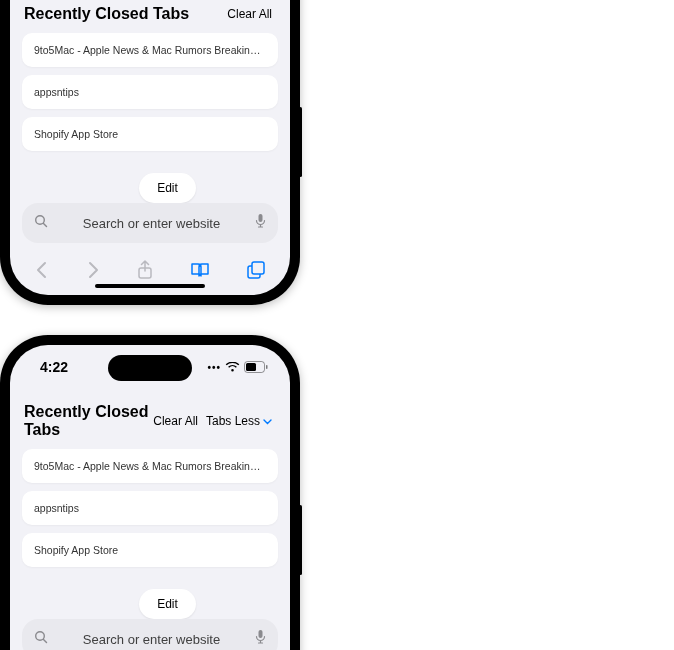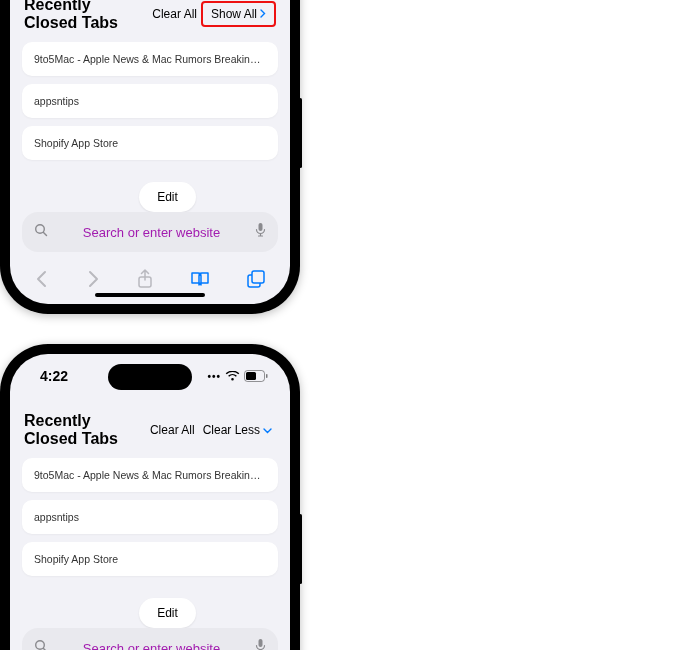--- a/index.html
+++ b/index.html
@@ -15,21 +15,21 @@
 .title{font-size:16px;font-weight:700;color:#000;flex:1;}
 .linkbtn{font-size:12px;color:#000000;background:none;border:none;padding:2px 4px;display:flex;align-items:center;gap:3px;cursor:pointer;}
 .highlight-box{border:2px solid #e11;border-radius:4px;padding:2px 4px;}
 .chev{display:inline-block;}
 .list{padding:0 12px;display:flex;flex-direction:column;gap:8px;}
 .item{background:#fff;border-radius:10px;padding:11px 12px;font-size:10.5px;color:#333;white-space:nowrap;overflow:hidden;text-overflow:ellipsis;box-shadow:0 1px 2px rgba(0,0,0,.04);}
 .edit-wrap{display:flex;justify-content:center;margin-top:22px;padding-left:35px;}
 .edit-btn{background:#fff;border:none;border-radius:18px;padding:8px 18px;font-size:12px;color:#000;box-shadow:0 1px 2px rgba(0,0,0,.08);}
 .spacer{flex:1;}
 .searchbar{margin:0 12px 6px 12px;background:#e9e9ee;border-radius:16px;height:40px;display:flex;align-items:center;padding:0 12px;gap:8px;}
-.searchbar .ph{flex:1;font-size:13px;color:#a21caf;text-align:center;}
+.searchbar .ph{flex:1;font-size:13px;color:#404040;text-align:center;}
 .tool-icon{color:#8a8a8e;}
 .toolbar{height:44px;display:flex;align-items:center;justify-content:space-around;padding:0 6px 2px 6px;}
 .tb-btn{background:none;border:none;padding:6px;color:#b9b9bf;}
 .tb-btn.active{color:#007aff;}
 .home-ind{position:absolute;bottom:7px;left:50%;transform:translateX(-50%);width:110px;height:4px;background:#000;border-radius:3px;}
 .side-btn{position:absolute;background:#000;border-radius:2px;}
 .sb-left1{left:-2px;top:110px;width:3px;height:26px;}
 .sb-left2{left:-2px;top:160px;width:3px;height:44px;}
 .sb-left3{left:-2px;top:214px;width:3px;height:44px;}
 .sb-right{right:-2px;top:170px;width:3px;height:70px;}
@@ -64,28 +64,20 @@
               </svg>
             </span>
       </span>
     </div>
 
     <div class="header">
       <span class="title">Recently Closed Tabs</span>
       <button class="linkbtn">
             <span>Clear All</span>
           </button>
-      <span class="highlight-box">
-        <button class="linkbtn">
-          <span>Show All</span>
-          <span class="chev"><svg width="6" height="9" viewBox="0 0 6 9">
-                  <path d="M1 1l3.5 3.5L1 8" stroke="#007aff" stroke-width="1.4" fill="none" stroke-linecap="round"></path>
-                </svg></span>
-        </button>
-      </span>
     </div>
 
     <div class="list">
       <div class="item">9to5Mac - Apple News &amp; Mac Rumors Breaking All Day</div>
       <div class="item">appsntips</div>
       <div class="item">Shopify App Store</div>
     </div>
 
     <div class="edit-wrap">
           <button class="edit-btn">Edit</button>
@@ -155,21 +147,21 @@
             </span>
       </span>
     </div>
 
     <div class="header">
       <span class="title">Recently Closed Tabs</span>
       <button class="linkbtn">
             <span>Clear All</span>
           </button>
       <button class="linkbtn">
-        <span>Clear Less</span>
+        <span>Tabs Less</span>
         <span class="chev"><svg width="9" height="6" viewBox="0 0 9 6">
                 <path d="M1 1l3.5 3.5L8 1" stroke="#007aff" stroke-width="1.4" fill="none" stroke-linecap="round"></path>
               </svg></span>
       </button>
     </div>
 
     <div class="list">
       <div class="item">9to5Mac - Apple News &amp; Mac Rumors Breaking All Day</div>
       <div class="item">appsntips</div>
       <div class="item">Shopify App Store</div>

